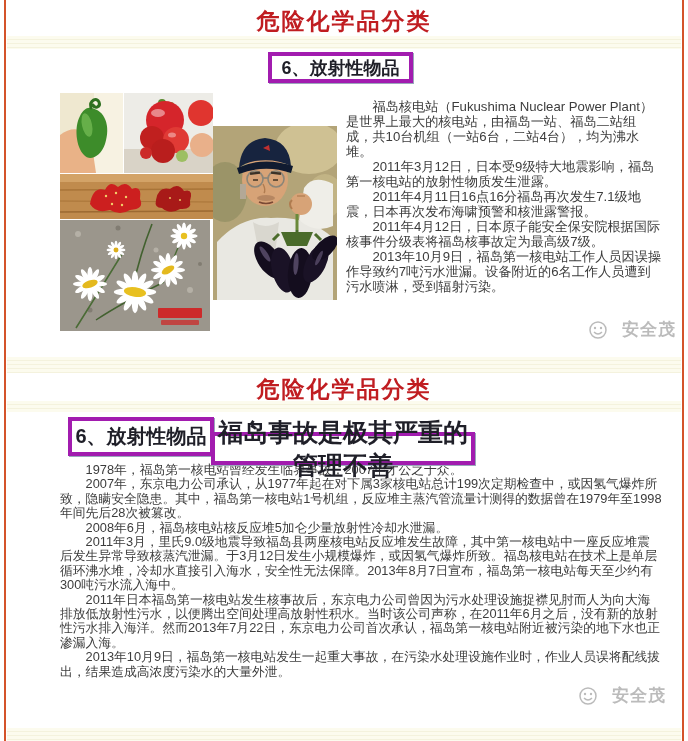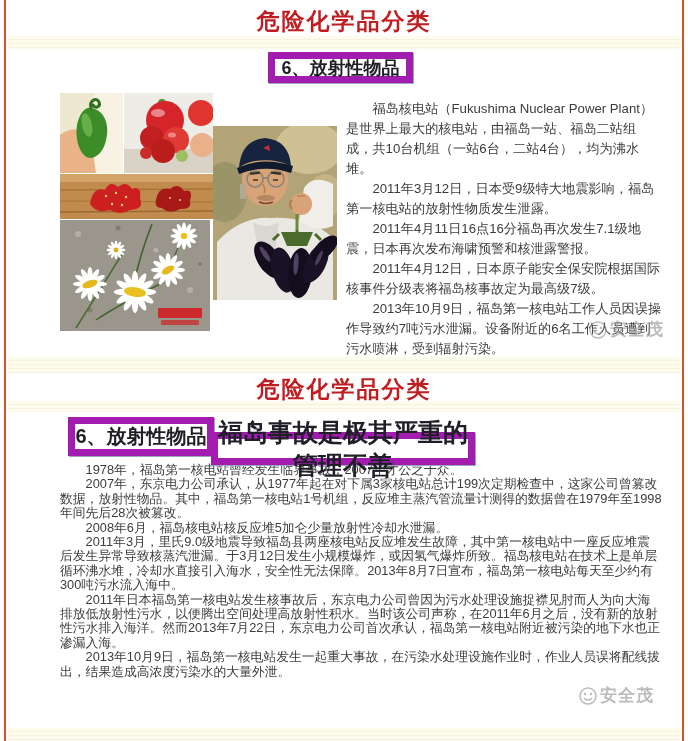--- a/index.html
+++ b/index.html
@@ -6,29 +6,29 @@
   body{font-family:"Liberation Sans","DejaVu Sans",sans-serif;}
   .page{position:relative;width:688px;height:741px;background:#ffffff;overflow:hidden;}
   .frame-line{position:absolute;top:0;bottom:0;width:2px;background:#d4532a;}
   .frame-line.left{left:4px;}
   .frame-line.right{right:4px;}
   .stripe-band{position:absolute;left:7px;right:7px;
     background:repeating-linear-gradient(180deg,#fcfbee 0 3px,#f4f2dd 3px 4px);}
   .slide-title{position:absolute;left:0;width:100%;text-align:center;
     color:#c01d21;font-size:23px;font-weight:bold;letter-spacing:2px;margin:0;}
   .section-box{position:absolute;box-sizing:border-box;background:#ffffff;
-    border:7px solid #a21caf;color:#1f1f28;font-weight:bold;text-align:center;
+    border:4px solid #a21caf;color:#1f1f28;font-weight:bold;text-align:center;
     display:flex;align-items:center;justify-content:center;box-shadow:1px 1px 0 #9aa7bb;}
   .textcol{position:absolute;color:#3c3c3c;}
   .textcol p{margin:0;text-indent:2em;}
-  .tc1{left:346px;top:99px;width:316px;font-size:13.2px;line-height:20px;}
+  .tc1{left:346px;top:99px;width:316px;font-size:13.2px;line-height:15px;}
   .tc2{left:60px;top:463px;width:602px;font-size:12.8px;line-height:14.4px;}
   .photo{position:absolute;overflow:hidden;}
   .photo svg{display:block;}
-  .watermark{position:absolute;display:flex;align-items:center;gap:2px;
+  .watermark{position:absolute;display:flex;align-items:center;gap:14px;
     color:rgba(145,145,145,0.62);font-size:17px;font-weight:bold;letter-spacing:1px;}
   .watermark svg{opacity:.62;}
 </style>
 </head>
 <body>
 
 <div class="page">
 
   <div class="frame-line left"></div>
   <div class="frame-line right"></div>
@@ -206,21 +206,21 @@
 
   <div class="stripe-band" style="top:357px;height:16px;"></div>
   <h1 class="slide-title" style="top:374px;">危险化学品分类</h1>
   <div class="stripe-band" style="top:401px;height:11px;"></div>
 
   <div class="section-box" style="left:68px;top:417px;width:146px;height:39px;font-size:20px;z-index:1;">6、放射性物品</div>
   <div class="section-box" style="left:211px;top:432px;width:264px;height:33px;font-size:25px;z-index:2;">福岛事故是极其严重的管理不善</div>
 
   <div class="textcol tc2">
     <p>1978年，福岛第一核电站曾经发生临界事故，2007年才公之于众。</p>
-    <p>2007年，东京电力公司承认，从1977年起在对下属3家核电站总计199次定期检查中，这家公司曾篡改数据，放射性物品。其中，福岛第一核电站1号机组，反应堆主蒸汽管流量计测得的数据曾在1979年至1998年间先后28次被篡改。</p>
+    <p>2007年，东京电力公司承认，从1977年起在对下属3家核电站总计199次定期检查中，或因氢气爆炸所致，隐瞒安全隐患。其中，福岛第一核电站1号机组，反应堆主蒸汽管流量计测得的数据曾在1979年至1998年间先后28次被篡改。</p>
     <p>2008年6月，福岛核电站核反应堆5加仑少量放射性冷却水泄漏。</p>
     <p>2011年3月，里氏9.0级地震导致福岛县两座核电站反应堆发生故障，其中第一核电站中一座反应堆震后发生异常导致核蒸汽泄漏。于3月12日发生小规模爆炸，或因氢气爆炸所致。福岛核电站在技术上是单层循环沸水堆，冷却水直接引入海水，安全性无法保障。2013年8月7日宣布，福岛第一核电站每天至少约有300吨污水流入海中。</p>
     <p>2011年日本福岛第一核电站发生核事故后，东京电力公司曾因为污水处理设施捉襟见肘而人为向大海排放低放射性污水，以便腾出空间处理高放射性积水。当时该公司声称，在2011年6月之后，没有新的放射性污水排入海洋。然而2013年7月22日，东京电力公司首次承认，福岛第一核电站附近被污染的地下水也正渗漏入海。</p>
     <p>2013年10月9日，福岛第一核电站发生一起重大事故，在污染水处理设施作业时，作业人员误将配线拔出，结果造成高浓度污染水的大量外泄。</p>
   </div>
 
   <div class="watermark" style="left:578px;top:684px;">
     <svg width="20" height="20" viewBox="0 0 20 20">
       <circle cx="10" cy="10" r="8" fill="none" stroke="#919191" stroke-width="1.5"></circle>
       <circle cx="7" cy="8" r="1.2" fill="#919191"></circle>

